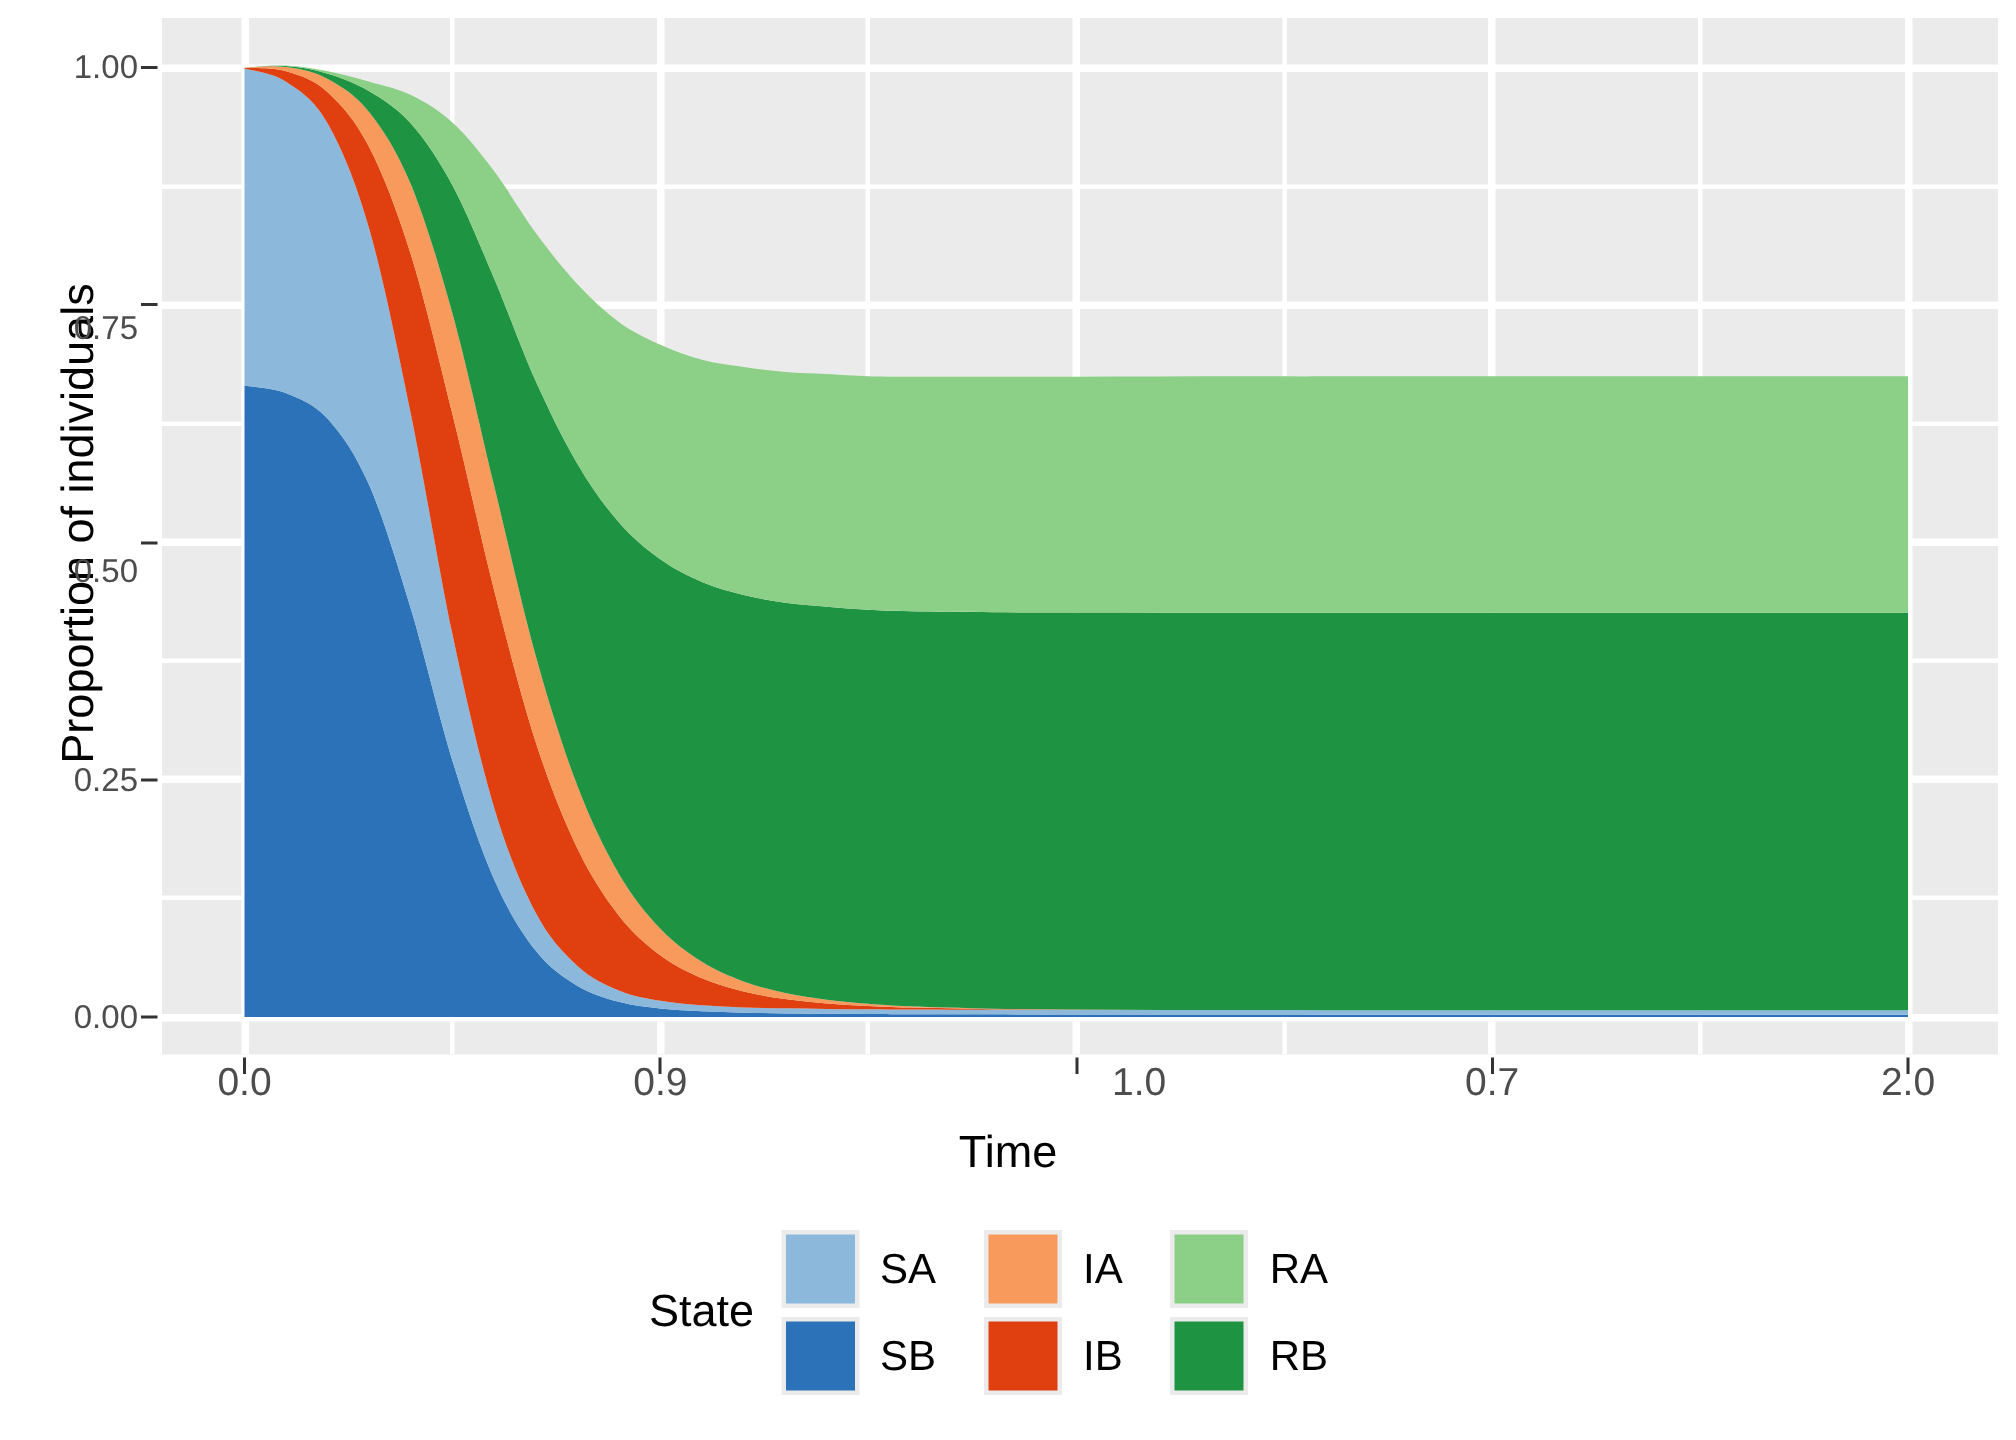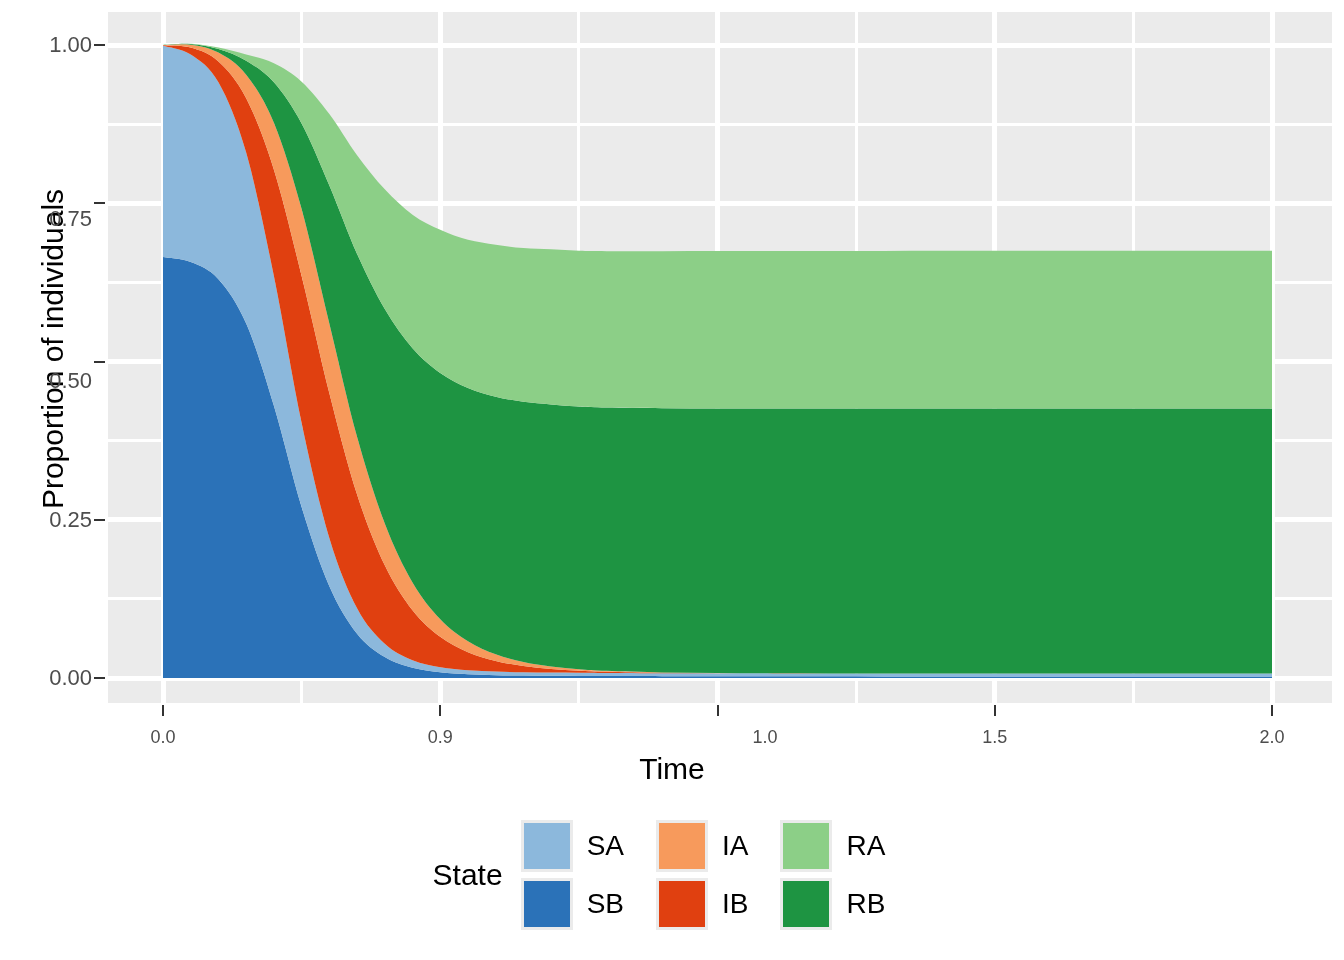--- a/index.html
+++ b/index.html
@@ -96,25 +96,25 @@
   
   .xtickmark {
     position: absolute;
     top: 705px;
     width: 2px;
     height: 11px;
     background: #333333;
   }
   .xtick {
     position: absolute;
-    top: 722px;
+    top: 706px;
     width: 120px;
     margin-left: -60px;
     text-align: center;
-    font-size: 18px;
+    font-size: 26px;
     color: #4d4d4d;
     line-height: 30px;
   }
   #xlab {
     position: absolute;
     left: 0;
     top: 752px;
     width: 1344px;
     text-align: center;
     font-size: 30px;
@@ -221,21 +221,21 @@
   </div>
 
   <div id="xticks">
       <div class="xtickmark" style="left: 162px;"></div>
       <div class="xtick" style="left: 163px;">0.0</div>
       <div class="xtickmark" style="left: 439.25px;"></div>
       <div class="xtick" style="left: 440.25px;">0.9</div>
       <div class="xtickmark" style="left: 716.5px;"></div>
       <div class="xtick" style="left: 717.5px; text-align: right;">1.0</div>
       <div class="xtickmark" style="left: 993.75px;"></div>
-      <div class="xtick" style="left: 994.75px;">1.5</div>
+      <div class="xtick" style="left: 994.75px;">0.7</div>
       <div class="xtickmark" style="left: 1271px;"></div>
       <div class="xtick" style="left: 1272px; text-align: center;">2.0</div>
     </div>
 
   <div id="legend">
     <div id="legend-title">State</div>
     <div id="legend-grid">
         <div class="legend-item">
           <div class="legend-key">
             <div class="legend-swatch" style="background: rgb(140, 184, 220);"></div>

